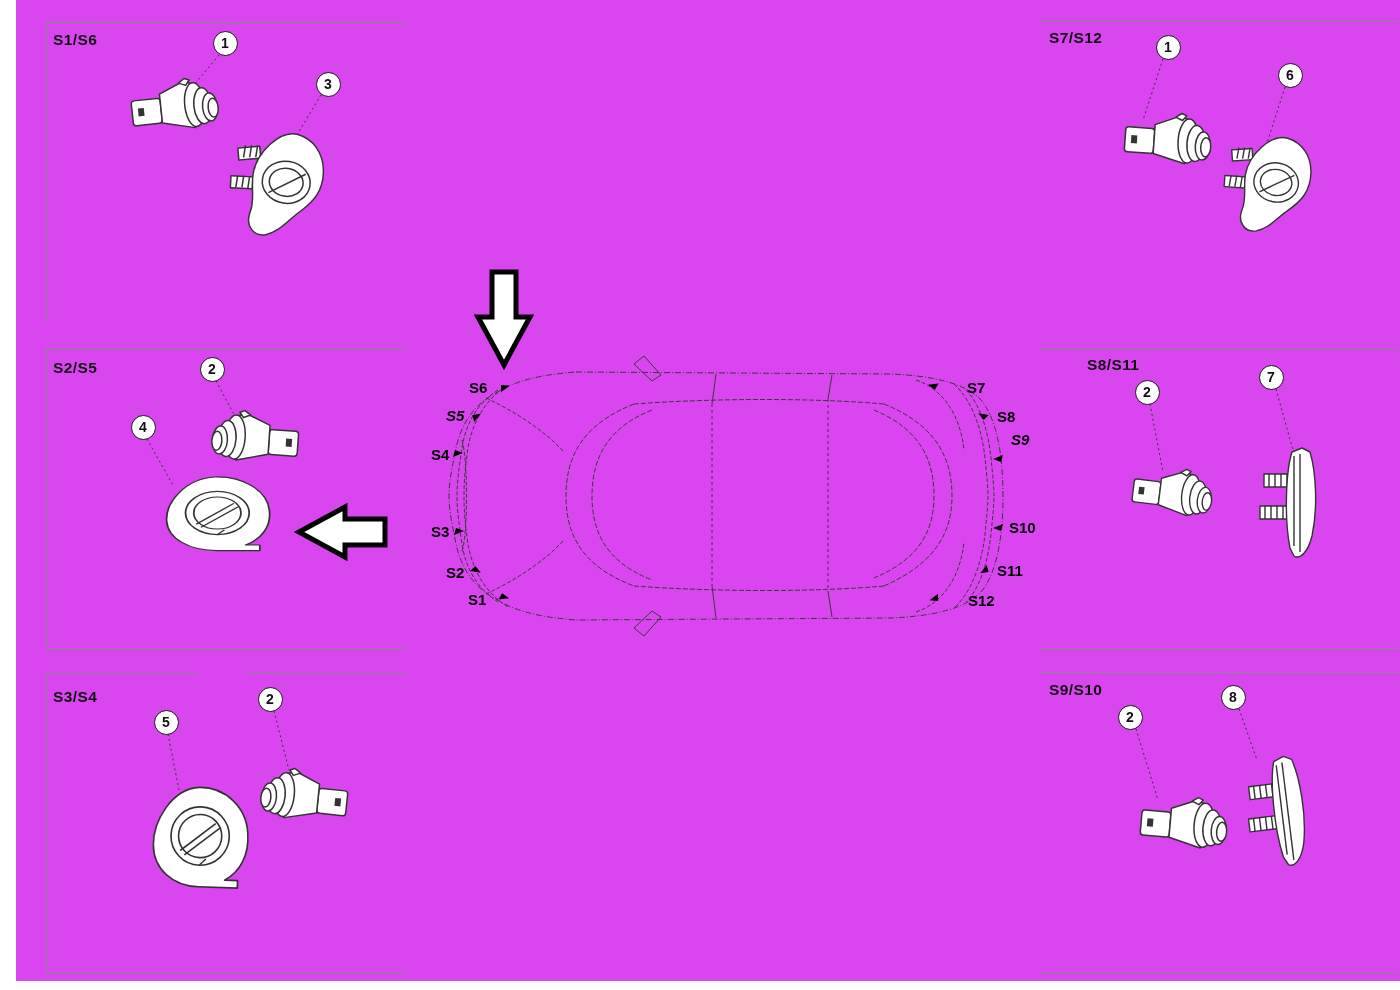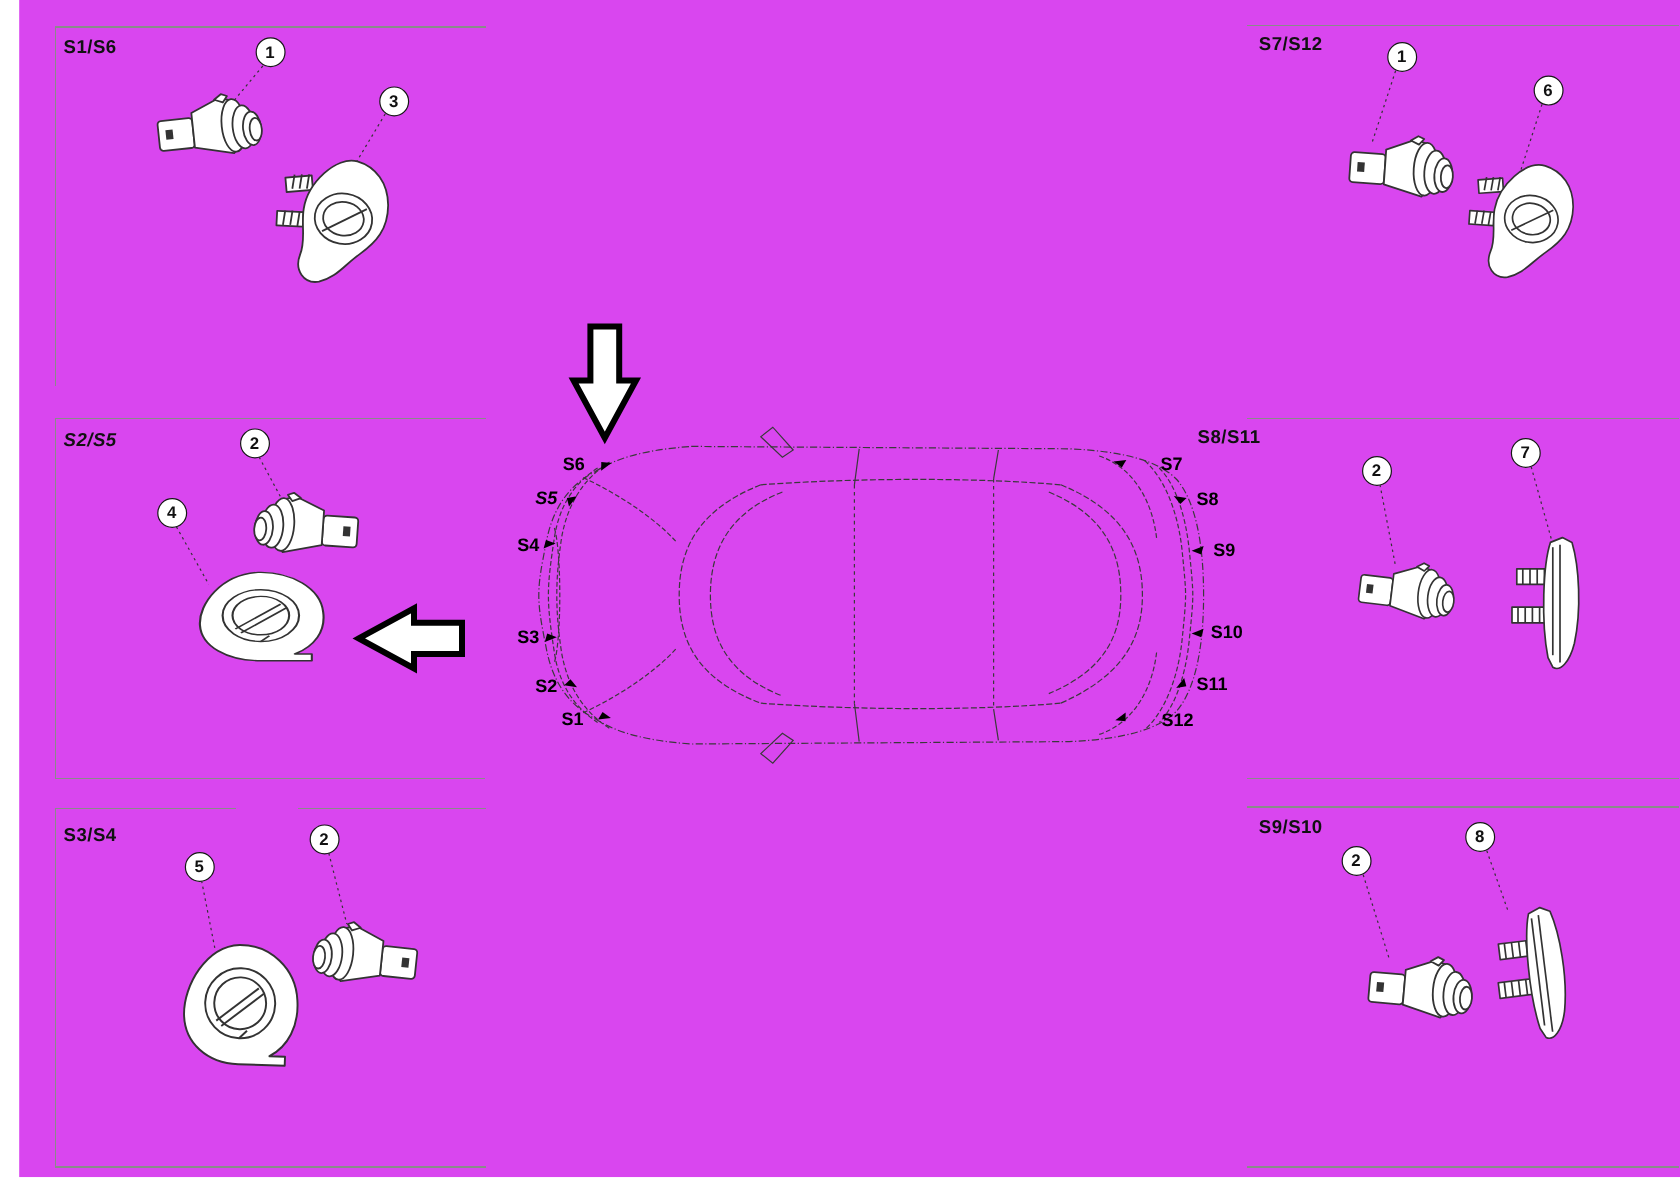--- a/index.html
+++ b/index.html
@@ -172,24 +172,24 @@
       <use href="#sym-sensor" transform="translate(1108,106) rotate(4 50 36)"></use>
       <use href="#sym-bracket" transform="translate(1206,130) scale(0.93) rotate(10 50 57)"></use>
       <use href="#sym-sensor" transform="translate(1116,462) scale(0.92) rotate(7 50 36)"></use>
       <use href="#sym-rail" transform="translate(1234,446)"></use>
       <use href="#sym-sensor" transform="translate(1124,790) rotate(5 50 36)"></use>
       <use href="#sym-rail" transform="translate(1222,756) rotate(-7 35 57)"></use>
     </g>
   </svg>
 
   <div class="ptitle" style="left:37px;top:31px;">S1/S6</div>
-  <div class="ptitle" style="left:37px;top:359px;font-style:italic;">S2/S5</div>
+  <div class="ptitle" style="left:37px;top:359px;">S2/S5</div>
   <div class="ptitle" style="left:37px;top:688px;">S3/S4</div>
   <div class="ptitle" style="left:1033px;top:29px;">S7/S12</div>
-  <div class="ptitle" style="left:982px;top:356px;">S8/S11</div>
+  <div class="ptitle" style="left:1071px;top:356px;">S8/S11</div>
   <div class="ptitle" style="left:1033px;top:681px;">S9/S10</div>
 
   <div class="callout" style="left:196.5px;top:30.5px;">1</div>
   <div class="callout" style="left:299.5px;top:71.5px;">3</div>
   <div class="callout" style="left:183.5px;top:356.5px;">2</div>
   <div class="callout" style="left:114.5px;top:414.5px;">4</div>
   <div class="callout" style="left:137.5px;top:709.5px;">5</div>
   <div class="callout" style="left:241.5px;top:686.5px;">2</div>
   <div class="callout" style="left:1139.5px;top:34.5px;">1</div>
   <div class="callout" style="left:1261.5px;top:62.5px;">6</div>
@@ -199,18 +199,18 @@
   <div class="callout" style="left:1204.5px;top:684.5px;">8</div>
 
   <div class="clabel" style="left:452px;top:591px;">S1</div>
   <div class="clabel" style="left:430px;top:564px;">S2</div>
   <div class="clabel" style="left:415px;top:523px;">S3</div>
   <div class="clabel" style="left:415px;top:446px;text-align:right;">S4</div>
   <div class="clabel" style="left:430px;top:407px;font-style:italic;">S5</div>
   <div class="clabel" style="left:453px;top:379px;">S6</div>
   <div class="clabel" style="left:951px;top:379px;">S7</div>
   <div class="clabel" style="left:981px;top:408px;">S8</div>
-  <div class="clabel" style="left:995px;top:450px;">S9</div>
+  <div class="clabel" style="left:995px;top:431px;font-style:italic;">S9</div>
   <div class="clabel" style="left:993px;top:519px;">S10</div>
   <div class="clabel" style="left:981px;top:562px;">S11</div>
   <div class="clabel" style="left:952px;top:592px;">S12</div>
 
 </div>
 
 </body></html>

